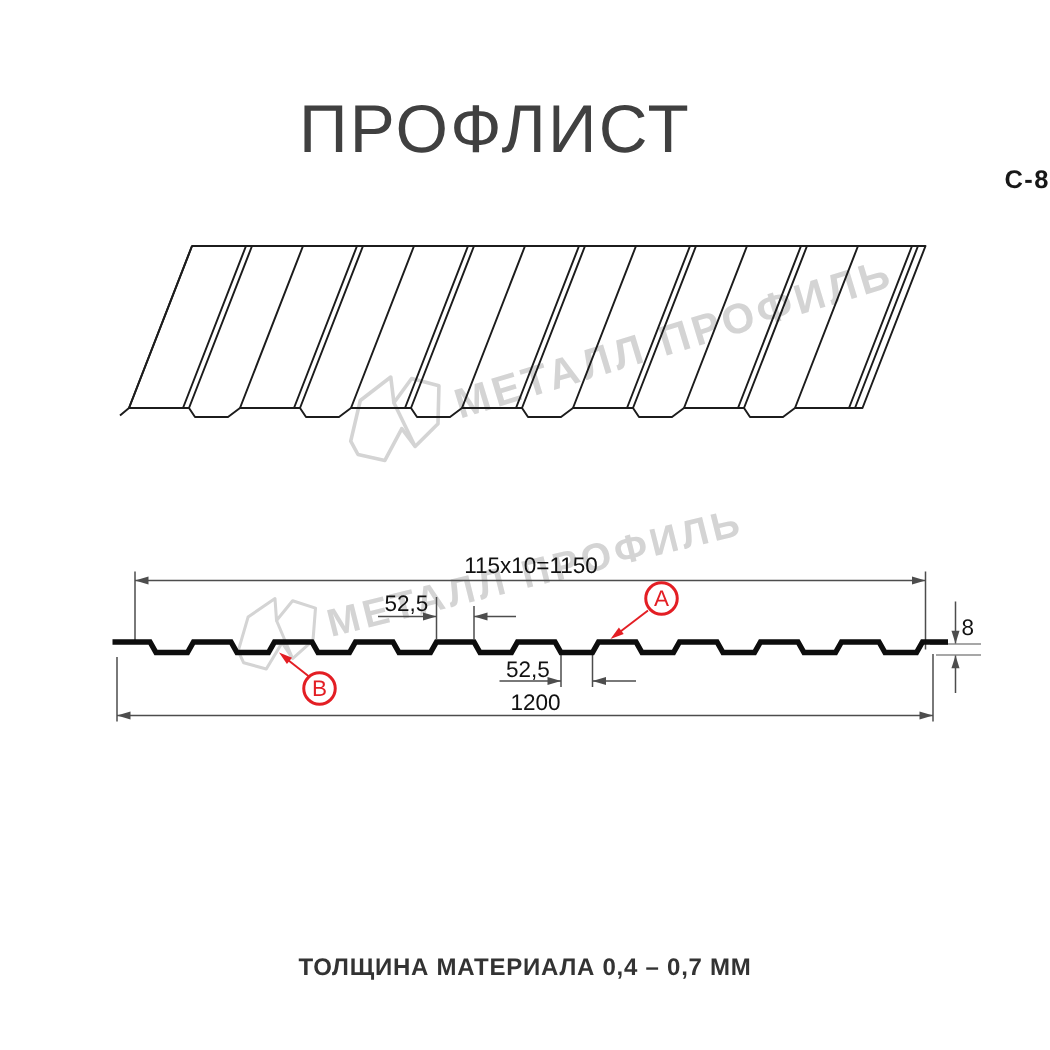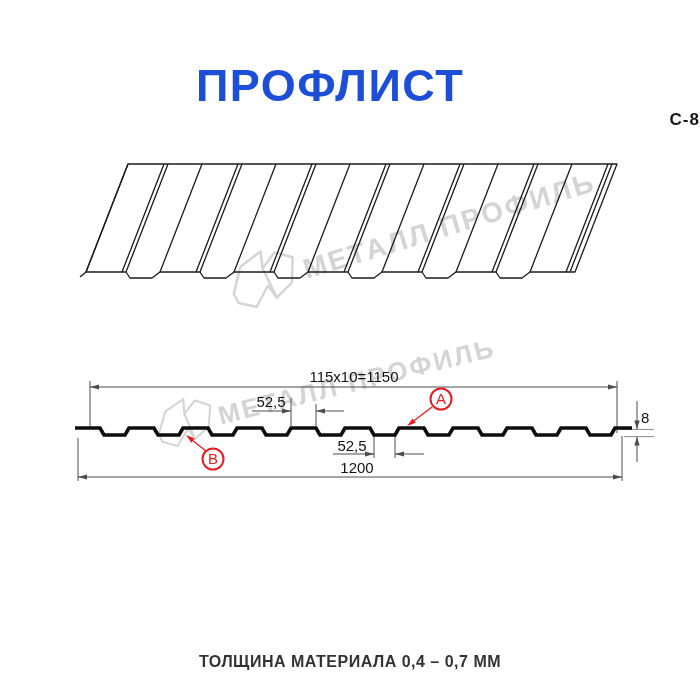--- a/index.html
+++ b/index.html
@@ -1,22 +1,22 @@
 <!DOCTYPE html>
 <html><head>
 <meta charset="utf-8">
 <style>
   html,body{margin:0;padding:0;background:#fff;}
   .page{position:relative;width:700px;height:700px;background:#ffffff;overflow:hidden;
         font-family:"Liberation Sans", sans-serif;}
   .title{position:absolute;top:60px;left:0;width:660px;text-align:center;
-         font-size:45px;font-weight:700;letter-spacing:1.5px;color:#1d4ed8;}
+         font-size:45px;font-weight:400;letter-spacing:1.5px;color:#404040;}
   .subtitle{position:absolute;top:110px;left:0;width:700px;text-align:right;
          font-size:17px;font-weight:700;letter-spacing:1px;color:#171717;}
-  .footer{position:absolute;top:653px;left:0;width:700px;text-align:center;
+  .footer{position:absolute;top:637px;left:0;width:700px;text-align:center;
          font-size:16px;font-weight:700;letter-spacing:.5px;color:#333333;}
   svg{position:absolute;left:0;top:0;}
   .dim-line{stroke:#4d4d4d;stroke-width:1;fill:none;}
   .dim-arrow{fill:#4d4d4d;}
   .dim-text{font-size:15px;fill:#111;}
   .tick{stroke:#8a8a8a;stroke-width:1;}
   .red-line{stroke:#e31e24;stroke-width:1.3;fill:none;}
   .red-fill{fill:#e31e24;}
   .red-text{font-size:15px;fill:#e31e24;}
   .wm{fill:#d4d4d4;font-weight:700;letter-spacing:2.5px;}

